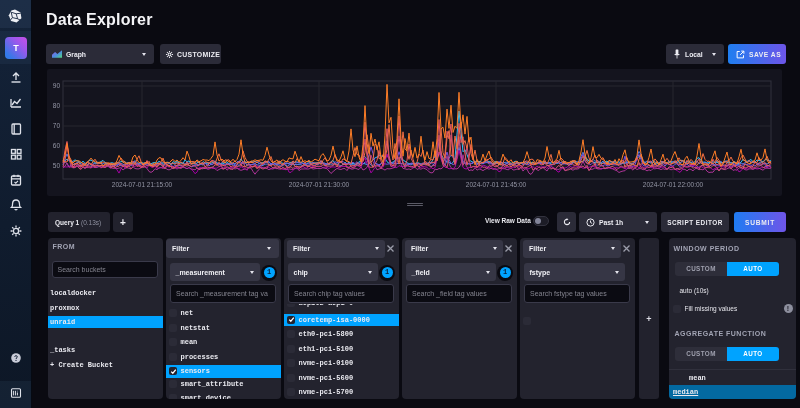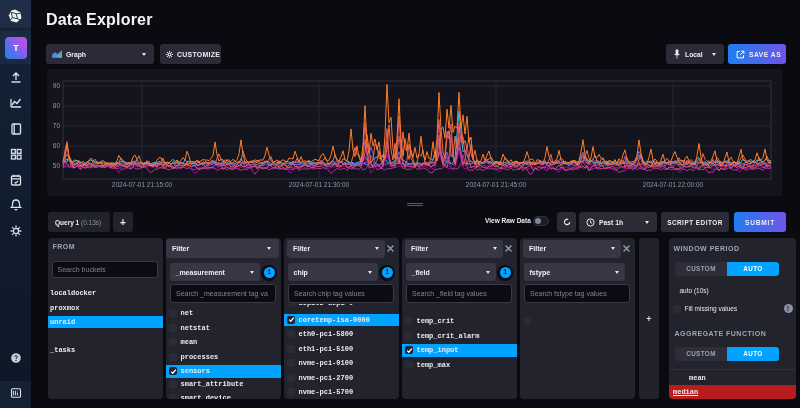--- a/index.html
+++ b/index.html
@@ -227,20 +227,21 @@
   background:linear-gradient(90deg,#1f7cf2,#6f55e8);">SUBMIT</div>
 
 
 <div class="card" style="left:47.5px;width:115px;">
   <div class="panel-label" style="left:5px;top:5px;">FROM</div>
   <div class="sinput" style="left:4px;top:23px;width:106px;height:17px;padding-left:5px;">Search buckets</div>
   <div class="lrow mono" style="left:0;top:63.3px;width:115px;padding-left:2.5px;">proxmox</div>
   <div class="lrow mono" style="left:0;top:49px;width:115px;padding-left:2.5px;">localdocker</div>
   <div class="lrow mono" style="left:0;top:77.6px;width:115px;padding-left:2.5px;background:#00a3ff;">unraid</div>
   <div class="lrow mono" style="left:0;top:106.2px;width:115px;padding-left:2.5px;">_tasks</div>
+  <div class="lrow mono" style="left:0;top:120.5px;width:115px;padding-left:2.5px;">+ Create Bucket</div>
 </div>
 
 
 <div class="card" style="left:165.5px;width:115px;">
 <div class="ddrow" style="left:0.5px;top:0.5px;width:113px;height:19.5px;padding-left:6px;">Filter<span class="caret" style="position:absolute;right:8px;"></span></div>
 <div class="ddrow" style="left:4px;top:25px;width:90px;height:18px;padding-left:6px;">_measurement<span class="caret" style="position:absolute;right:6px;"></span></div>
 <div style="position:absolute;left:95.5px;top:26.5px;width:16px;height:16px;border-radius:50%;background:#0a0a11;"></div>
 <div style="position:absolute;left:98px;top:29px;width:11px;height:11px;border-radius:50%;background:#00a3ff;color:#0b2038;font-size:7px;font-weight:700;text-align:center;line-height:11px;font-family:'Liberation Mono',monospace;">1</div>
 <div class="sinput" style="left:4.5px;top:46px;width:106px;height:19px;padding-left:5px;">Search _measurement tag va</div>
 <div style="position:absolute;left:0;top:65.5px;width:115px;height:95.5px;overflow:hidden;">
@@ -293,52 +294,35 @@
 <div class="cbx" style="left:3.5px;top:26.7px;background:#2b2b37;"></div>
 <div class="lrow mono" style="left:15px;top:24.5px;width:100px;">eth0-pci-5800</div>
 <div class="lrow mono" style="left:0;top:39px;width:115px;"></div>
 <div class="cbx" style="left:3.5px;top:41.2px;background:#2b2b37;"></div>
 <div class="lrow mono" style="left:15px;top:39px;width:100px;">eth1-pci-5100</div>
 <div class="lrow mono" style="left:0;top:53.5px;width:115px;"></div>
 <div class="cbx" style="left:3.5px;top:55.7px;background:#2b2b37;"></div>
 <div class="lrow mono" style="left:15px;top:53.5px;width:100px;">nvme-pci-0100</div>
 <div class="lrow mono" style="left:0;top:68px;width:115px;"></div>
 <div class="cbx" style="left:3.5px;top:70.2px;background:#2b2b37;"></div>
-<div class="lrow mono" style="left:15px;top:68px;width:100px;">nvme-pci-2700</div>
+<div class="lrow mono" style="left:15px;top:68px;width:100px;">nvme-pci-5600</div>
 <div class="lrow mono" style="left:0;top:82.5px;width:115px;"></div>
 <div class="cbx" style="left:3.5px;top:84.7px;background:#2b2b37;"></div>
 <div class="lrow mono" style="left:15px;top:82.5px;width:100px;">nvme-pci-5700</div>
 </div>
   </div>
 <div class="card" style="left:401.5px;width:115px;">
 <div class="ddrow" style="left:3.5px;top:1.5px;width:97.5px;height:18px;padding-left:6px;">Filter<span class="caret" style="position:absolute;right:6px;"></span></div>
 <svg style="position:absolute;left:102px;top:6px" width="9" height="9" viewBox="0 0 9 9" stroke="#9b9daa" stroke-width="1.3">
       <path d="M1.5 1.5 L7.5 7.5 M7.5 1.5 L1.5 7.5"></path>
     </svg>
 <div class="ddrow" style="left:4px;top:25px;width:90px;height:18px;padding-left:6px;">_field<span class="caret" style="position:absolute;right:6px;"></span></div>
 <div style="position:absolute;left:95.5px;top:26.5px;width:16px;height:16px;border-radius:50%;background:#0a0a11;"></div>
 <div style="position:absolute;left:98px;top:29px;width:11px;height:11px;border-radius:50%;background:#00a3ff;color:#0b2038;font-size:7px;font-weight:700;text-align:center;line-height:11px;font-family:'Liberation Mono',monospace;">1</div>
 <div class="sinput" style="left:4.5px;top:46px;width:106px;height:19px;padding-left:5px;">Search _field tag values</div>
-<div style="position:absolute;left:0;top:65.5px;width:115px;height:95.5px;overflow:hidden;">
-<div class="lrow mono" style="left:0;top:11.5px;width:115px;"></div>
-<div class="cbx" style="left:3.5px;top:13.7px;background:#2b2b37;"></div>
-<div class="lrow mono" style="left:15px;top:11.5px;width:100px;">temp_crit</div>
-<div class="lrow mono" style="left:0;top:26px;width:115px;"></div>
-<div class="cbx" style="left:3.5px;top:28.2px;background:#2b2b37;"></div>
-<div class="lrow mono" style="left:15px;top:26px;width:100px;">temp_crit_alarm</div>
-<div class="lrow mono" style="left:0;top:40.5px;width:115px;background:#00a3ff;"></div>
-<div class="cbx" style="left:3.5px;top:42.7px;background:#23232e;"></div>
-<svg style="position:absolute;left:4px;top:43.0px" width="7" height="7" viewBox="0 0 7 7" fill="none" stroke="#fff" stroke-width="1.3">
-        <path d="M1.2 3.6 L2.8 5.2 L5.8 1.6"></path>
-      </svg>
-<div class="lrow mono" style="left:15px;top:40.5px;width:100px;">temp_input</div>
-<div class="lrow mono" style="left:0;top:55px;width:115px;"></div>
-<div class="cbx" style="left:3.5px;top:57.2px;background:#2b2b37;"></div>
-<div class="lrow mono" style="left:15px;top:55px;width:100px;">temp_max</div>
-</div>
   </div>
 <div class="card" style="left:519.5px;width:115px;">
 <div class="ddrow" style="left:3.5px;top:1.5px;width:97.5px;height:18px;padding-left:6px;">Filter<span class="caret" style="position:absolute;right:6px;"></span></div>
 <svg style="position:absolute;left:102px;top:6px" width="9" height="9" viewBox="0 0 9 9" stroke="#9b9daa" stroke-width="1.3">
       <path d="M1.5 1.5 L7.5 7.5 M7.5 1.5 L1.5 7.5"></path>
     </svg>
 <div class="ddrow" style="left:4px;top:25px;width:101px;height:18px;padding-left:6px;">fstype<span class="caret" style="position:absolute;right:6px;"></span></div>
 <div class="sinput" style="left:4.5px;top:46px;width:106px;height:19px;padding-left:5px;">Search fstype tag values</div>
 <div style="position:absolute;left:0;top:65.5px;width:115px;height:95.5px;overflow:hidden;">
 <div class="lrow mono" style="left:0;top:11.5px;width:115px;"></div>
@@ -362,16 +346,16 @@
   <div class="abs" style="left:16px;top:67px;font-size:6.5px;color:#e6e6ec;">Fill missing values</div>
   <div class="abs" style="left:115px;top:66px;width:9px;height:9px;border-radius:50%;background:#8d8f9e;
     color:#1d1d27;font-size:7px;font-weight:700;text-align:center;line-height:9.5px;">!</div>
   <div class="panel-label" style="left:6px;top:92px;">AGGREGATE FUNCTION</div>
   <div class="seg" style="left:6.5px;top:108.5px;">
     <div class="off">CUSTOM</div>
       <div class="on">AUTO</div>
   </div>
   <div class="abs" style="left:0;top:130.5px;width:127.5px;height:1px;background:#30303c;"></div>
   <div class="lrow mono" style="left:16px;top:132.5px;width:127.5px;height:14px;padding-left:4.5px;">mean</div>
-  <div class="lrow mono" style="left:0;top:146.5px;width:127.5px;height:14px;padding-left:4.5px;background:#b91c1c;text-decoration:underline;">median</div>
+  <div class="lrow mono" style="left:0;top:146.5px;width:127.5px;height:14px;padding-left:4.5px;background:#0369a1;text-decoration:underline;">median</div>
 </div>
 
 
 
 </body></html>

